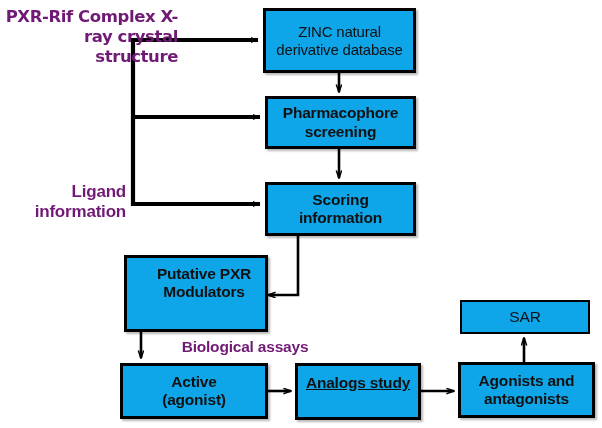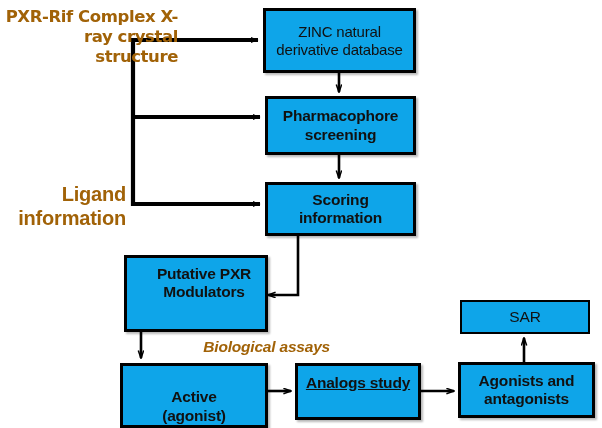--- a/index.html
+++ b/index.html
@@ -38,39 +38,38 @@
   }
   .node.normalweight { font-weight: normal; }
   .node .txt { display: block; width: 100%; }
   .node.align-top { align-items: flex-start; }
   .node.align-center { align-items: center; }
 
   
   .freelabel {
     position: absolute;
     font-weight: bold;
-    color: #a16207;
+    color: #701a75;
     line-height: 1.2;
     white-space: pre-line;
   }
   .freelabel.headline {
     font-family: "DejaVu Sans", sans-serif;
     text-align: right;
     letter-spacing: -0.4px;
   }
   .freelabel.plainlabel {
     font-family: "Liberation Sans", sans-serif;
     text-align: right;
     letter-spacing: -0.2px;
   }
   .freelabel.edgelabel {
     font-family: "Liberation Sans", sans-serif;
-    text-align: right;
+    text-align: center;
     letter-spacing: -0.2px;
-    font-style: italic;
   }
 
   
   #wires {
     position: absolute;
     left: 0; top: 0;
     width: 602px;
     height: 428px;
     pointer-events: none;
   }
@@ -111,46 +110,46 @@
     <path d="M421,391 L454,391" fill="none" stroke="#000000" stroke-width="2.6" marker-end="url(#ahThin)"></path>
 
     <path d="M524,362 L524,338" fill="none" stroke="#000000" stroke-width="2.6" marker-end="url(#ahThin)"></path>
   </svg>
 
   <div class="freelabel headline" style="left:2px; top:7px; width:176px; font-size:16.5px;">PXR-Rif Complex X-
 ray crystal
 structure</div>
 
 
-  <div class="freelabel plainlabel" style="left:4px; top:182px; width:122px; font-size:20px;">Ligand
+  <div class="freelabel plainlabel" style="left:4px; top:182px; width:122px; font-size:17px;">Ligand
 information</div>
 
   <div class="freelabel edgelabel" style="left:160px; top:338px; width:170px; font-size:15.5px;">Biological assays</div>
 
   <div class="node normalweight align-center" style="left:263px; top:8px; width:153px; height:65px; font-size:15px; padding:0 4px;">
     <span class="txt" style="white-space:pre-line;">ZINC natural
 derivative database</span>
   </div>
 
-  <div class="node align-center" style="left:265px; top:96px; width:151px; height:59px; font-size:15.5px; padding:0 4px;">
+  <div class="node align-center" style="left:265px; top:96px; width:151px; height:53px; font-size:15.5px; padding:0 4px;">
     <span class="txt" style="white-space:pre-line;">Pharmacophore
 screening</span>
   </div>
 
   <div class="node align-center" style="left:265px; top:182px; width:151px; height:54px; font-size:15.5px; padding:0 4px;">
     <span class="txt" style="white-space:pre-line;">Scoring
 information</span>
   </div>
 
   <div class="node align-top" style="left:124px; top:255px; width:144px; height:77px; font-size:15.5px; padding:7px 4px 0 20px;justify-content:flex-end;">
     <span class="txt" style="white-space:pre-line;">Putative PXR
 Modulators</span>
   </div>
 
-  <div class="node align-center" style="left:120px; top:363px; width:148px; height:65px; font-size:15.5px; padding:0 13px;align-items:flex-end;">
+  <div class="node align-center" style="left:120px; top:363px; width:148px; height:56px; font-size:15.5px; padding:0 13px;">
     <span class="txt" style="white-space:pre-line;">Active
 (agonist)</span>
   </div>
 
   <div class="node align-top" style="left:295px; top:363px; width:126px; height:57px; font-size:15.5px; padding:8px 4px 0 4px;">
     <span class="txt" style="white-space:pre-line;text-decoration:underline;">Analogs study</span>
   </div>
 
   <div class="node align-center" style="left:458px; top:362px; width:137px; height:56px; font-size:15.5px; padding:0 4px;justify-content:center;">
     <span class="txt" style="white-space:pre-line;">Agonists and

